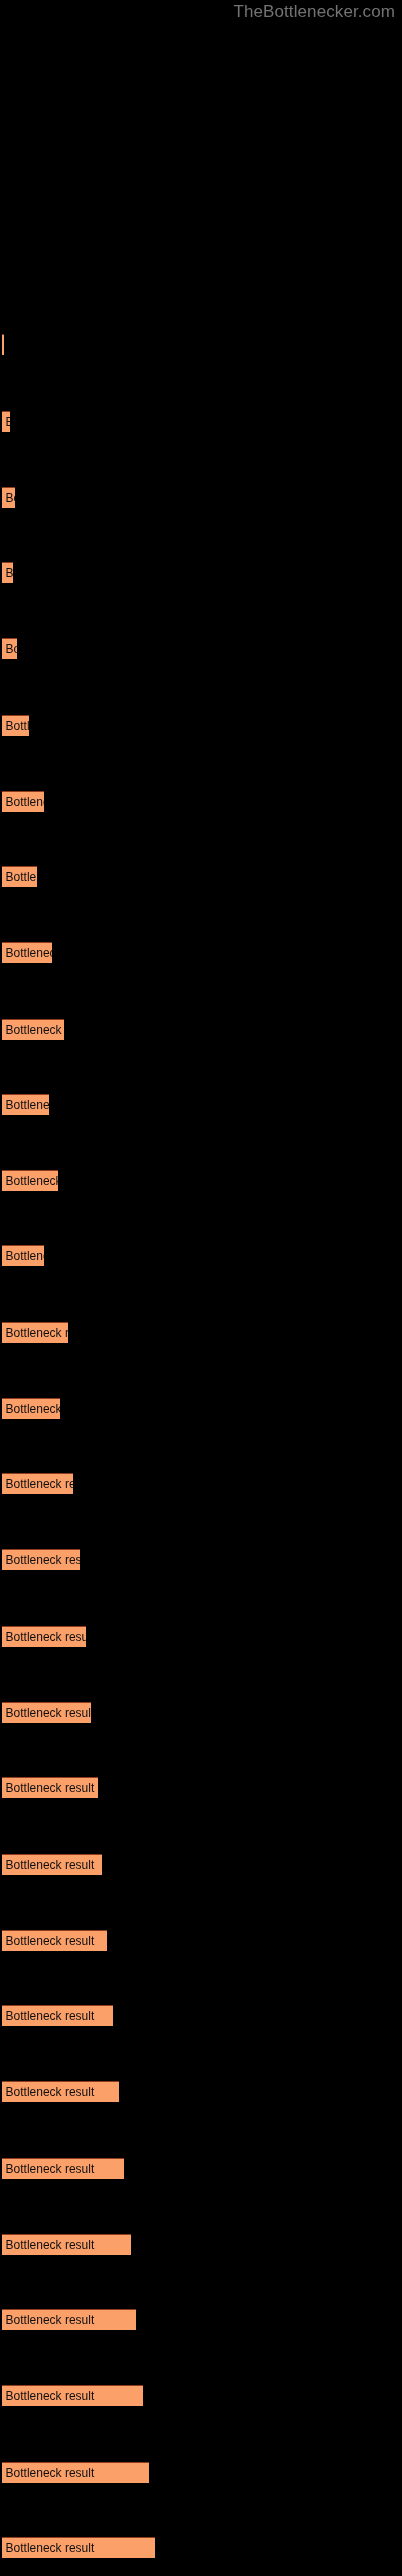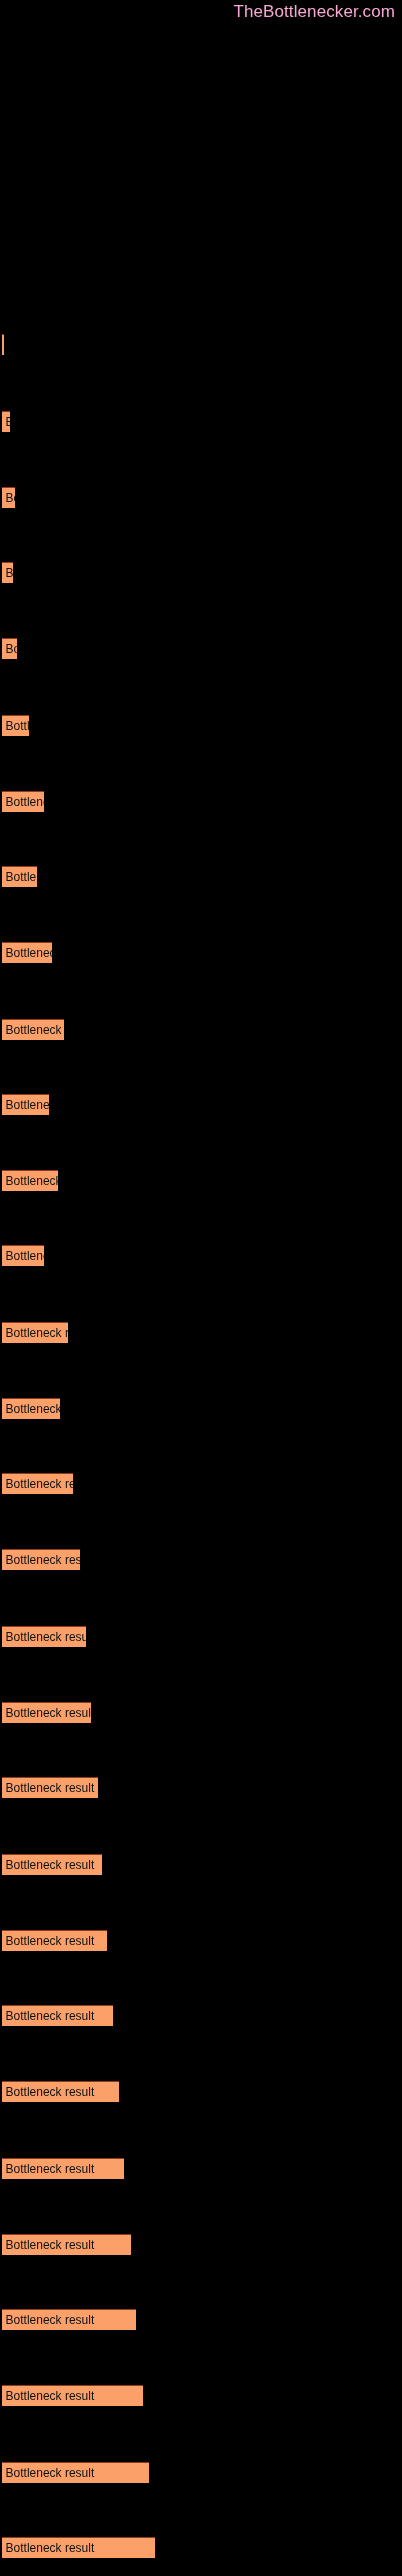--- a/index.html
+++ b/index.html
@@ -20,21 +20,21 @@
     position: absolute;
     inset: 0;
     background: #000000;
   }
 
   
   #watermark {
     position: absolute;
     top: 1.6px;
     right: 8px;
-    color: #f9a8d4;
+    color: #737373;
     font-size: 17px;
     letter-spacing: 0.1px;
     white-space: nowrap;
     font-family: "Liberation Sans", sans-serif;
   }
 
   
   #plot-area {
     position: absolute;
     left: 0;

